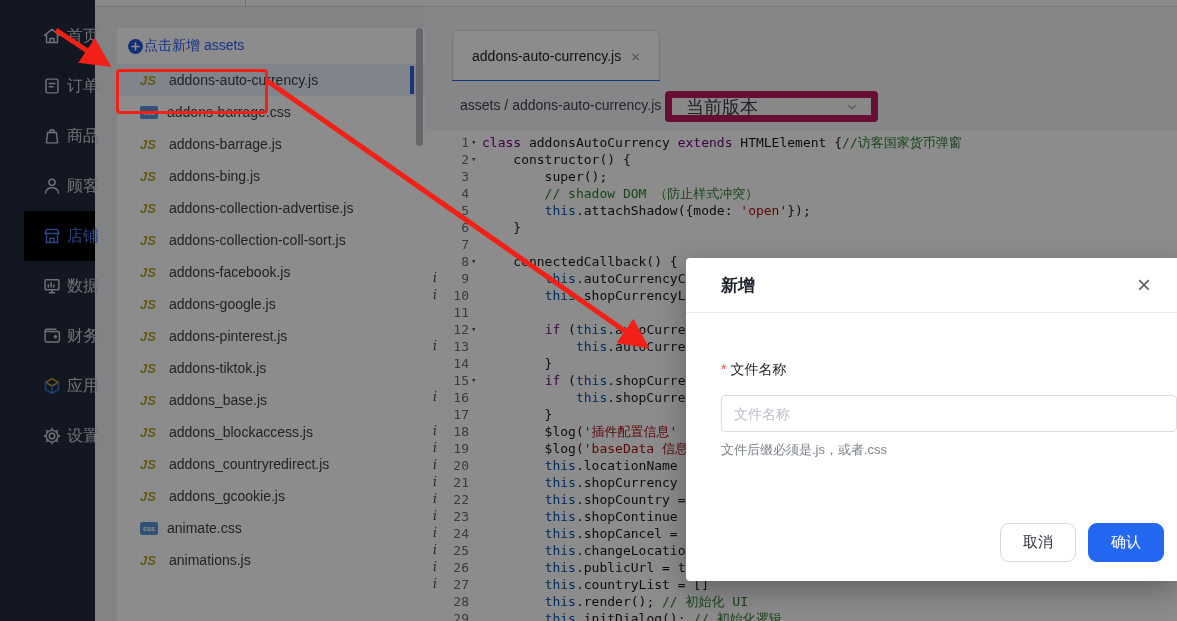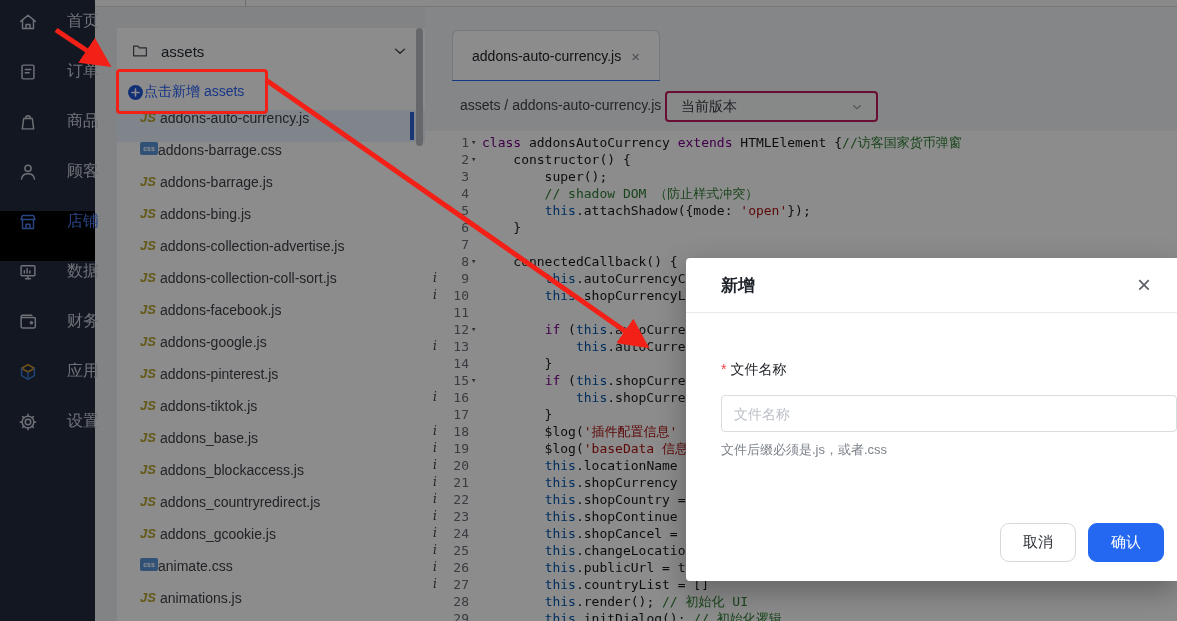--- a/index.html
+++ b/index.html
@@ -1,51 +1,51 @@
 <!DOCTYPE html>
 <html><head>
 <meta charset="utf-8">
 <style>
   * { margin:0; padding:0; box-sizing:border-box; }
   body { font-family:"Liberation Sans", sans-serif; background:#555; }
   .screen { position:relative; width:1177px; height:621px; overflow:hidden; background:#edeff1; }
 
   
   .sidebar { position:absolute; left:0; top:0; width:95px; height:621px; background:#222b3e; z-index:1; padding-top:11px; }
-  .side-item { height:50px; display:flex; padding-left:17px; gap:28px; color:#c9ced8; font-size:16px; cursor:pointer; }
+  .side-item { height:50px; display:flex; align-items:center; padding-left:17px; gap:4px; color:#c9ced8; font-size:16px; cursor:pointer;margin-left:24px; }
   .side-item svg { width:22px; height:22px; flex:none; }
   .side-item.active { background:#000000; color:#4d7df2; }
   .side-label { white-space:nowrap; }
 
   
   .topstrip { position:absolute; left:95px; top:0; width:1082px; height:7px; background:#fbfbfc; border-bottom:1px solid #d8dadd; z-index:2; }
   .topstrip .vdiv { position:absolute; left:150px; top:0; width:1px; height:7px; background:#c7c9cc; }
 
   
   .filetree { position:absolute; left:117px; top:28px; width:308px; height:593px; background:#ffffff; z-index:2; }
   .tree-header { height:46px; display:flex; align-items:center; padding:0 16px 0 14px; }
   .tree-header svg { width:18px; height:18px; }
   .tree-folder-name { margin-left:12px; font-size:15px; color:#252a31; flex:1; }
   .tree-add { height:36px; display:flex; align-items:center; padding-left:10px; color:#2a62f6; font-size:14px; cursor:pointer; }
-  .file-row { height:32px; display:flex; align-items:flex-start; padding-left:23px; font-size:14px; color:#3c4148; cursor:pointer; position:relative; }
+  .file-row { height:32px; display:flex; align-items:center; padding-left:23px; gap:9px; font-size:14px; color:#3c4148; cursor:pointer; position:relative; }
   .file-row.selected { background:#e9f1fd; }
   .file-row.selected::after { content:""; position:absolute; right:11px; top:2px; width:4px; height:28px; background:#2f63d8; }
   .js-badge { font-weight:bold; font-style:italic; font-size:13px; color:#b7a02c; width:20px; flex:none; }
   .css-badge { width:18px; height:13px; flex:none; background:#5a96d8; border-radius:2px; color:#fff; font-size:7px; display:flex; align-items:center; justify-content:center; font-weight:bold; }
   .tree-scrollbar { position:absolute; right:2px; top:0; width:7px; height:118px; background:#b9bcc2; border-radius:4px; }
 
   
   .editor-region { position:absolute; left:425px; top:7px; width:752px; height:614px; z-index:2; background:#fff; }
   .tabbar { position:absolute; left:0; top:0; width:752px; height:74px; background:#f3f4f6; }
   .tab { position:absolute; left:27px; top:23px; width:208px; height:51px; background:#fff; border:1px solid #d9dbde; border-bottom:none; border-radius:6px 6px 0 0; display:flex; align-items:center; justify-content:center; gap:10px; font-size:14px; color:#22262c; cursor:pointer; }
   .tab::after { content:""; position:absolute; left:-1px; right:-1px; bottom:-2px; height:3px; background:#2468f2; }
   .tab-close { color:#8a9099; font-size:15px; cursor:pointer; }
   .crumb-row { position:absolute; left:0; top:74px; width:752px; height:50px; background:#f3f4f6; }
   .crumb { position:absolute; left:35px; top:16px; font-size:14px; color:#40454c; }
-  .version-select { position:absolute; left:240px; top:10px; width:213px; height:31px; border:2px solid #be185d; border-radius:4px; background:#f6f7f8; display:flex; align-items:center; padding:0 12px 0 14px; font-size:14px; color:#383d44; cursor:pointer; }
+  .version-select { position:absolute; left:240px; top:10px; width:213px; height:31px; border:7px solid #be185d; border-radius:4px; background:#f6f7f8; display:flex; align-items:center; padding:0 12px 0 14px; font-size:18px; color:#383d44; cursor:pointer; }
   .version-select .vlabel { flex:1; }
   .version-select svg { width:14px; height:14px; }
 
   
   .code-area { position:absolute; left:0; top:124px; width:752px; height:490px; background:#fff; overflow:hidden; font-family:"DejaVu Sans Mono", monospace; font-size:13px; padding-top:3px; }
   .code-line { height:17px; line-height:17px; white-space:pre; position:relative; }
   .gut-warn { position:absolute; left:5px; width:10px; text-align:center; font-family:"DejaVu Serif", serif; font-style:italic; font-size:12px; color:#3c4043; }
   .gut-num { position:absolute; left:8px; width:36px; text-align:right; color:#686d75; }
   .gut-fold { position:absolute; left:46px; width:10px; font-size:9px; color:#555a60; }
   .code-text { margin-left:57px; color:#16181c; }
@@ -162,29 +162,20 @@
             <circle cx="12" cy="12" r="3"></circle>
             <circle cx="12" cy="12" r="6.4"></circle>
             <path d="M12 3.6 V5.6 M12 18.4 V20.4 M3.6 12 H5.6 M18.4 12 H20.4 M6.1 6.1 L7.5 7.5 M16.5 16.5 L17.9 17.9 M17.9 6.1 L16.5 7.5 M7.5 16.5 L6.1 17.9"></path>
           </svg>
         </span>
         <span class="side-label">设置</span>
       </div>
     </nav>
 
   <div class="filetree">
-    <div class="tree-header">
-      <svg viewBox="0 0 24 24" fill="none" stroke="#4a4f57" stroke-width="1.6" stroke-linejoin="round">
-          <path d="M3.5 5.5 H9.2 L11.2 7.8 H20.5 V18.5 H3.5 Z"></path>
-        </svg>
-      <span class="tree-folder-name">assets</span>
-      <svg viewBox="0 0 24 24" width="16" height="16" fill="none" stroke="#3c4148" stroke-width="1.8" stroke-linecap="round" stroke-linejoin="round">
-          <path d="M6 9.5 L12 15 L18 9.5"></path>
-        </svg>
-    </div>
     <div class="tree-add">
       <svg width="17" height="17" viewBox="0 0 24 24">
           <circle cx="12" cy="12" r="10.5" fill="#2156d8"></circle>
           <path d="M12 7 V17 M7 12 H17" stroke="#fff" stroke-width="2.2" stroke-linecap="round"></path>
         </svg>
       <span>点击新增 assets</span>
     </div>
     <div id="file-list">
         <div class="file-row selected">
           <span class="js-badge">JS</span>

